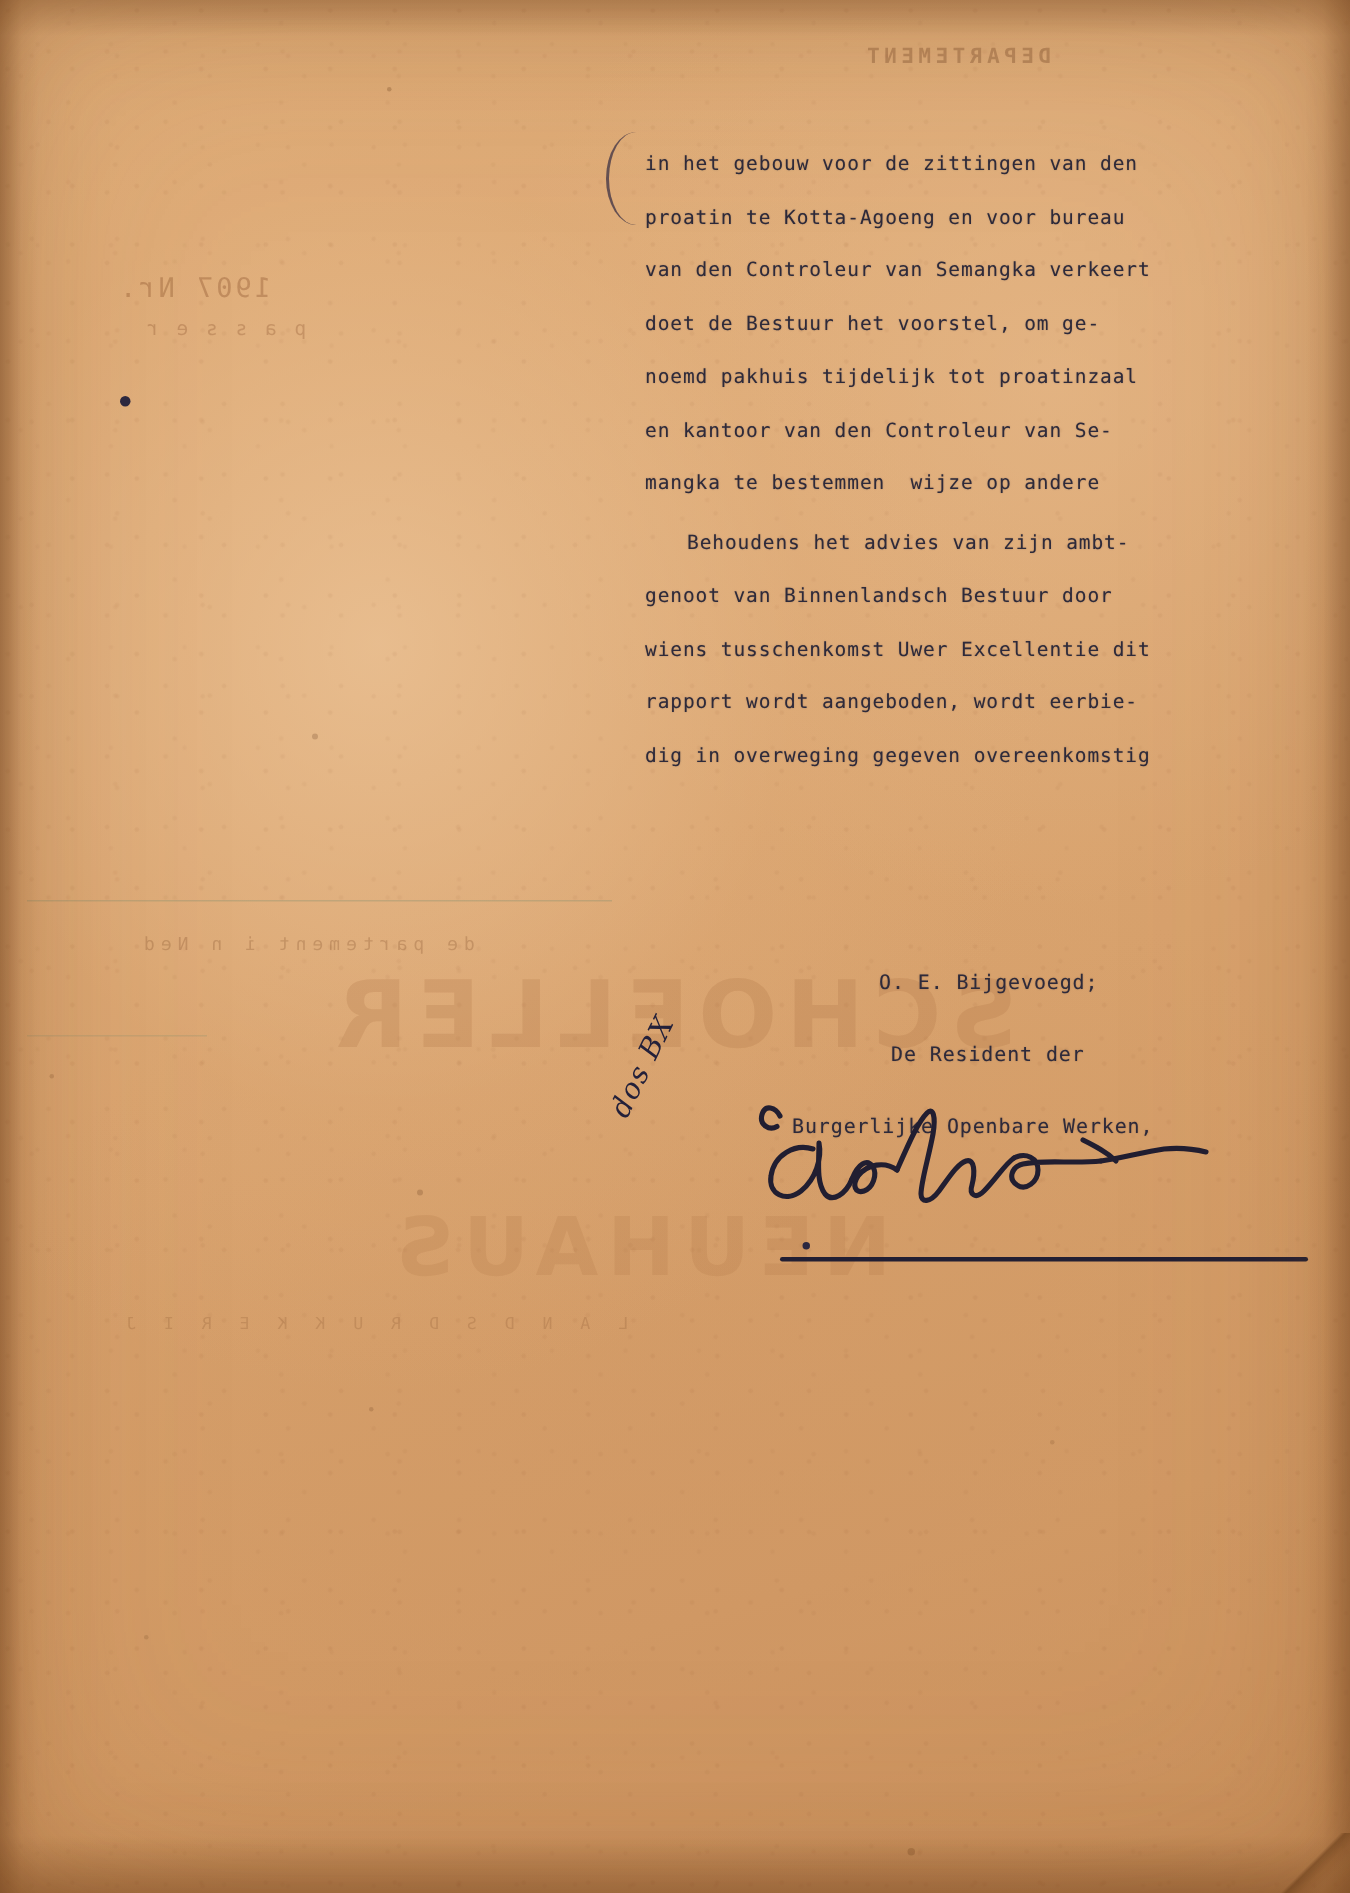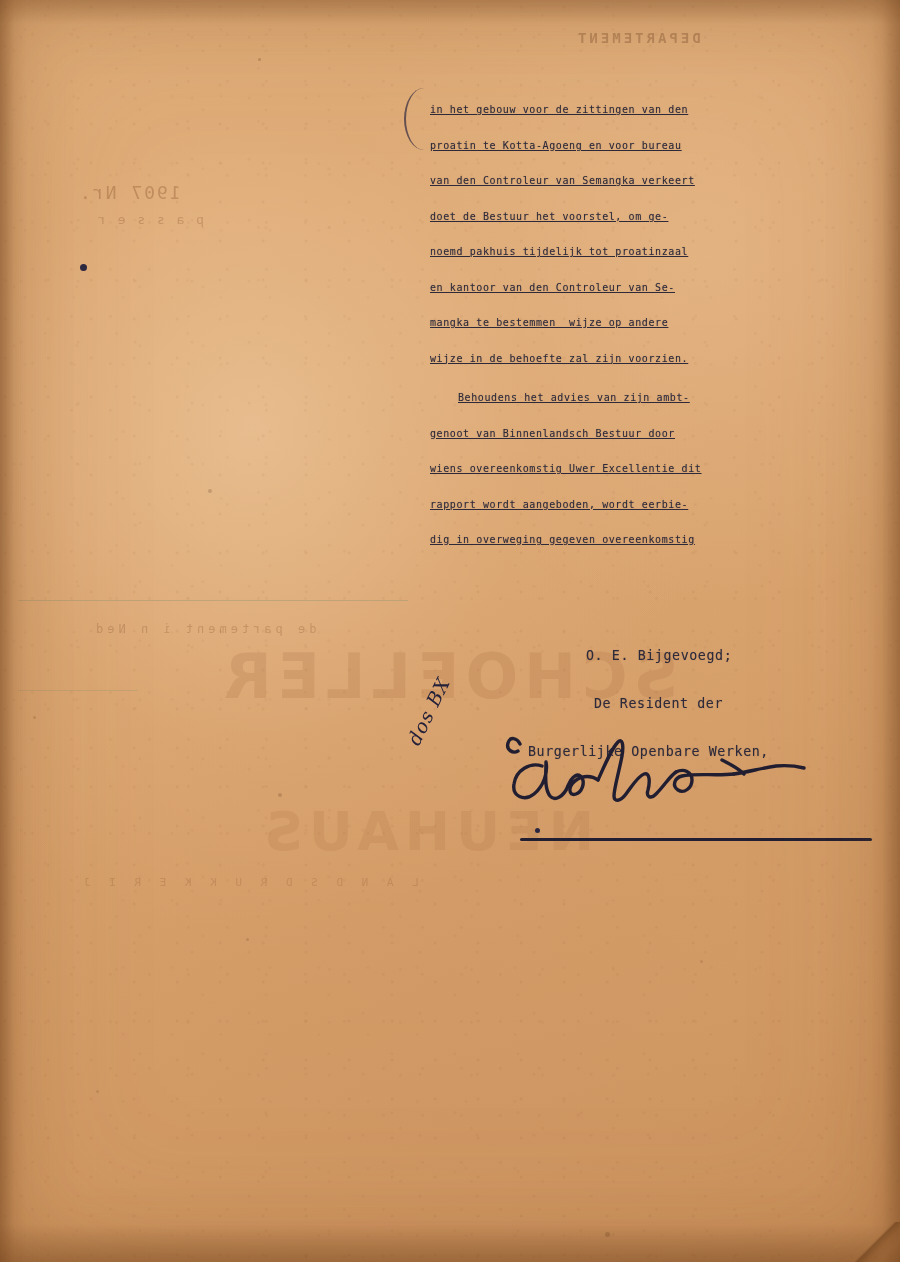--- a/index.html
+++ b/index.html
@@ -124,25 +124,24 @@
   
   .speck { position: absolute; border-radius: 50%; background: rgba(92,52,22,0.55); }
 
   
   .typed {
     position: absolute;
     left: 430px;
     top: 92px;
     width: 470px;
     color: #2e2a3a;
-    font-size: 10px;
+    font-size: 13px;
     line-height: 35.5px;
     letter-spacing: 0.6px;
     text-shadow: 0 0 1px rgba(46,42,58,0.35);
-    text-decoration: underline;
   }
   .typed p { margin: 0; white-space: pre; }
   .typed .indent { text-indent: 28px; }
   .para-gap { height: 4px; }
 
   .closing {
     position: absolute;
     left: 430px;
     top: 624px;
     width: 470px;
@@ -219,25 +218,24 @@
   <div class="dot-big"></div>
 
   <div class="typed">
     <p>in het gebouw voor de zittingen van den</p>
     <p>proatin te Kotta-Agoeng en voor bureau</p>
     <p>van den Controleur van Semangka verkeert</p>
     <p>doet de Bestuur het voorstel, om ge-</p>
     <p>noemd pakhuis tijdelijk tot proatinzaal</p>
     <p>en kantoor van den Controleur van Se-</p>
     <p>mangka te bestemmen  wijze op andere</p>
-    <p>wijze in de behoefte zal zijn voorzien.</p>
     <div class="para-gap"></div>
     <p class="indent">Behoudens het advies van zijn ambt-</p>
     <p>genoot van Binnenlandsch Bestuur door</p>
-    <p>wiens overeenkomstig Uwer Excellentie dit</p>
+    <p>wiens tusschenkomst Uwer Excellentie dit</p>
     <p>rapport wordt aangeboden, wordt eerbie-</p>
     <p>dig in overweging gegeven overeenkomstig</p>
   </div>
 
   <div class="closing">
     <p class="cl-1">O. E. Bijgevoegd;</p>
     <p class="cl-2">De Resident der</p>
     <p class="cl-3">Burgerlijke Openbare Werken,</p>
   </div>
 

